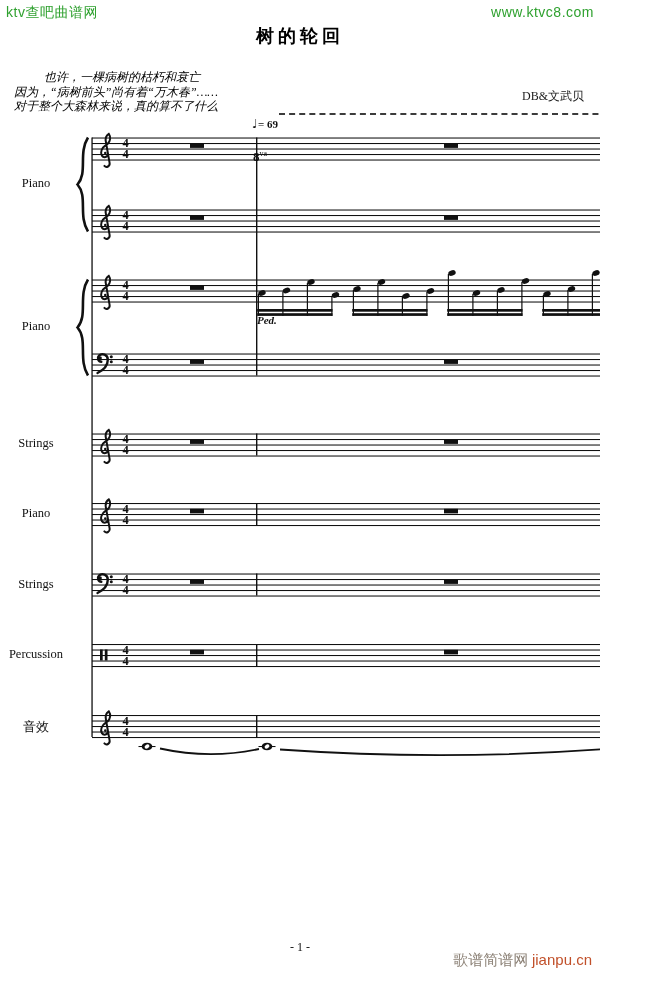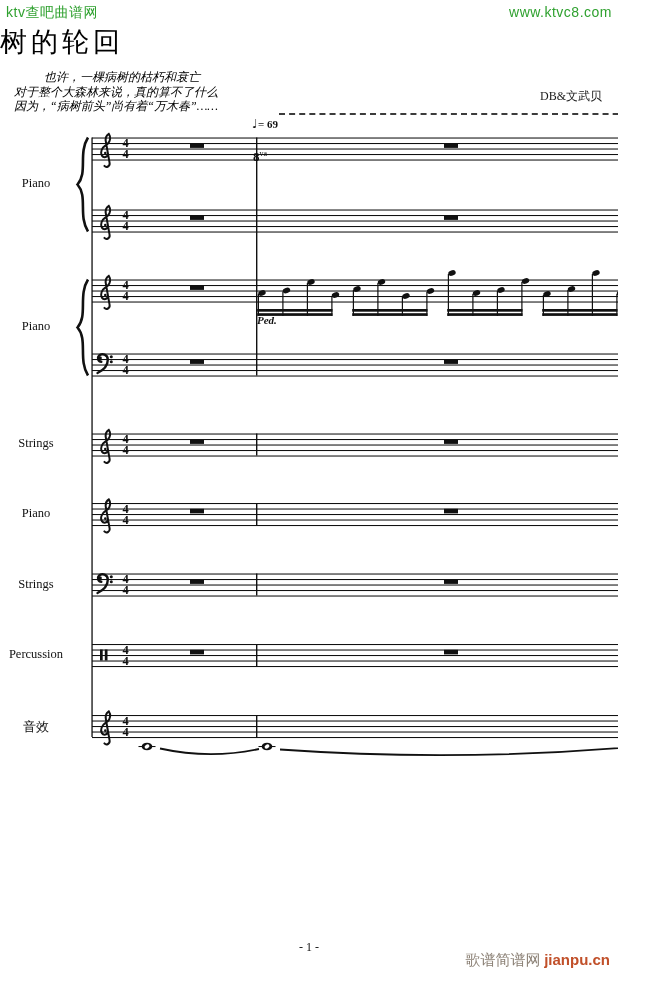--- a/index.html
+++ b/index.html
@@ -1,54 +1,54 @@
 <!DOCTYPE html>
 <html><head>
 <meta charset="utf-8">
 <style>
   html,body{margin:0;padding:0;background:#ffffff;}
   .page{position:relative;width:600px;height:985px;background:#fff;overflow:hidden;
-        font-family:"Liberation Serif",serif;color:#111;padding-left:18px;}
+        font-family:"Liberation Serif",serif;color:#111;}
   .hdr{position:absolute;top:4px;font-family:"Liberation Sans",sans-serif;
        font-size:14px;letter-spacing:.5px;}
   .hdr-left{left:6px;}
   .hdr-right{right:6px;}
-  .title{position:absolute;top:24px;left:0;right:0;
-         font-size:27px;font-weight:400;letter-spacing:4px;color:#000;}
+  .title{position:absolute;top:24px;left:0;right:0;text-align:center;
+         font-size:18px;font-weight:700;letter-spacing:4px;color:#000;}
   .poem{position:absolute;left:14px;top:70px;font-size:12px;line-height:14.5px;color:#000000;font-style:italic;}
   .poem-l1{padding-left:30px;}
   .credit{position:absolute;top:88px;right:16px;font-size:12px;color:#1a1a1a;}
   .ottava{position:absolute;left:253px;top:102px;font-size:13px;font-weight:bold;margin-top:47px;}
   .ottava sup{font-size:8px;font-weight:normal;}
   .dashline{position:absolute;left:279px;top:113px;width:370px;height:0;
             border-top:2px dashed #3c3c3c;}
   .tempo{position:absolute;left:252px;top:116px;font-size:11px;font-weight:bold;}
   .tempo .nq{font-family:"DejaVu Sans",sans-serif;font-size:12.5px;font-weight:normal;}
   .ped{position:absolute;left:257px;top:314px;font-size:11px;font-style:italic;font-weight:bold;}
   .ilabel{position:absolute;left:0;width:72px;text-align:center;font-size:12.5px;color:#111;}
   .ilabel.cjk{font-size:13px;}
   .pagenum{position:absolute;left:0;right:0;top:940px;text-align:center;font-size:12px;}
   .wm{position:absolute;right:8px;top:951px;font-size:15px;color:#8b8075;}
-  .wm .lnk{font-family:"Liberation Sans",sans-serif;font-weight:bold;margin-top:8px;}
+  .wm .lnk{font-family:"Liberation Sans",sans-serif;font-weight:normal;margin-top:8px;}
   #score svg{position:absolute;left:0;top:0;}
 </style>
 </head>
 <body>
 
 <div class="page">
 
   <div class="hdr hdr-left" style="color: rgb(47, 161, 47);">ktv查吧曲谱网</div>
   <div class="hdr hdr-right" style="color: rgb(47, 161, 47);">www.ktvc8.com</div>
 
   <div class="title">树的轮回</div>
 
   <div class="poem">
     <div class="poem-l1">也许，一棵病树的枯朽和衰亡</div>
+    <div>因为，“病树前头”尚有着“万木春”……</div>
     <div>对于整个大森林来说，真的算不了什么</div>
-    <div>因为，“病树前头”尚有着“万木春”……</div>
   </div>
 
   <div class="credit">DB&amp;文武贝</div>
 
   <div class="ottava"><span>8</span><sup>va</sup></div>
   <div class="dashline"></div>
   <div class="tempo"><span class="nq">♩</span><span>= 69</span></div>
   <div class="ped">Ped.</div>
 
   <div class="ilabel" style="top:176px">Piano</div>

